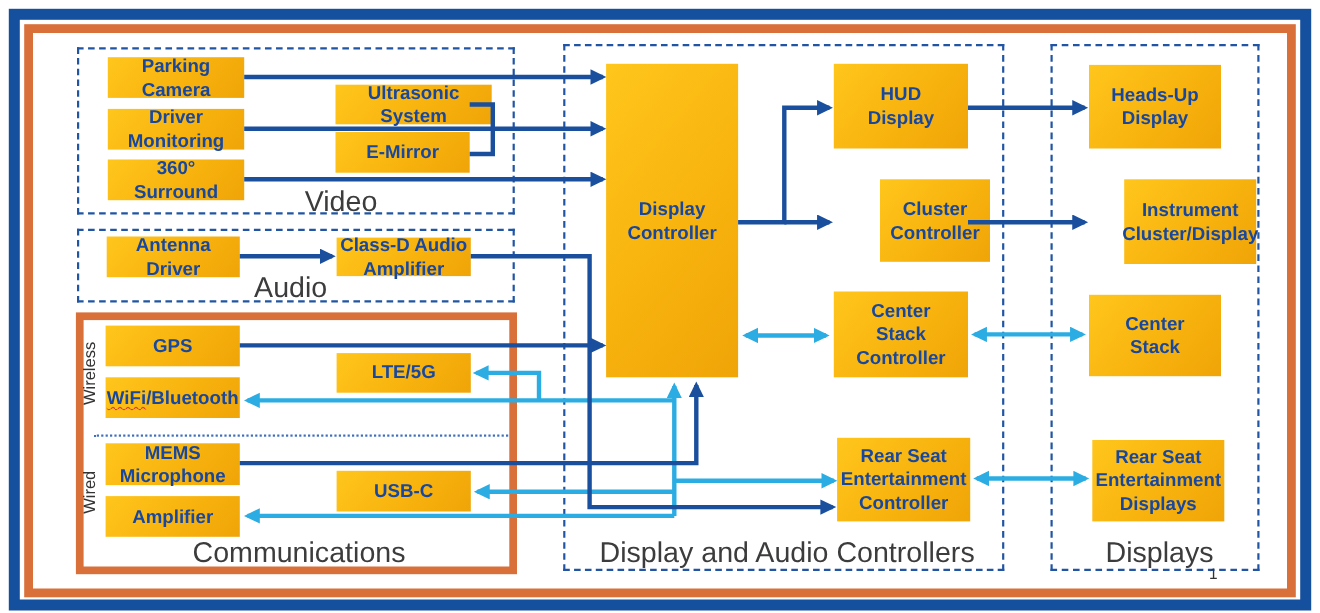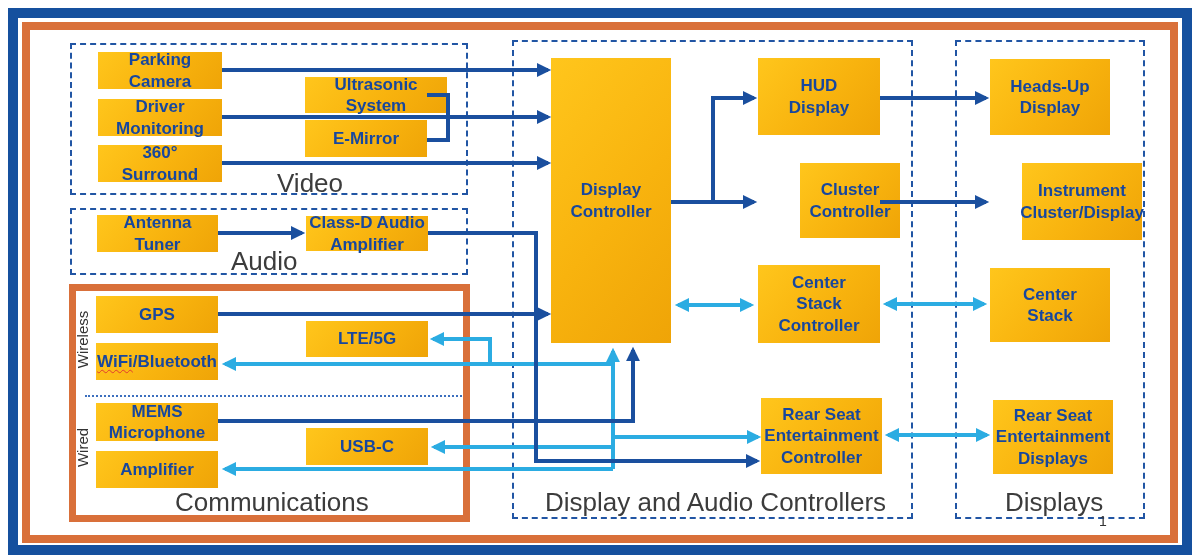--- a/index.html
+++ b/index.html
@@ -51,21 +51,21 @@
 Camera</div>
   <div class="node" style="left:98px;top:99px;width:124px;height:37px;text-align:center;">Driver
 Monitoring</div>
   <div class="node" style="left:98px;top:145px;width:124px;height:37px;">360°
 Surround</div>
   <div class="node" style="left:305px;top:77px;width:142px;height:36px;">Ultrasonic
 System</div>
   <div class="node" style="left:305px;top:120px;width:122px;height:37px;">E-Mirror</div>
 
   <div class="node" style="left:97px;top:215px;width:121px;height:37px;">Antenna
-Tuner</div>
+Driver</div>
   <div class="node" style="left:306px;top:216px;width:122px;height:35px;">Class-D Audio
 Amplifier</div>
 
   <div class="node" style="left:96px;top:296px;width:122px;height:37px;">GPS</div>
   <div class="node" style="left:96px;top:343px;width:122px;height:37px;"><span><span class="wavy">WiFi</span><span>/Bluetooth</span></span></div>
   <div class="node" style="left:306px;top:321px;width:122px;height:36px;">LTE/5G</div>
   <div class="node" style="left:96px;top:403px;width:122px;height:38px;">MEMS
 Microphone</div>
   <div class="node" style="left:306px;top:428px;width:122px;height:37px;">USB-C</div>
   <div class="node" style="left:96px;top:451px;width:122px;height:37px;">Amplifier</div>

